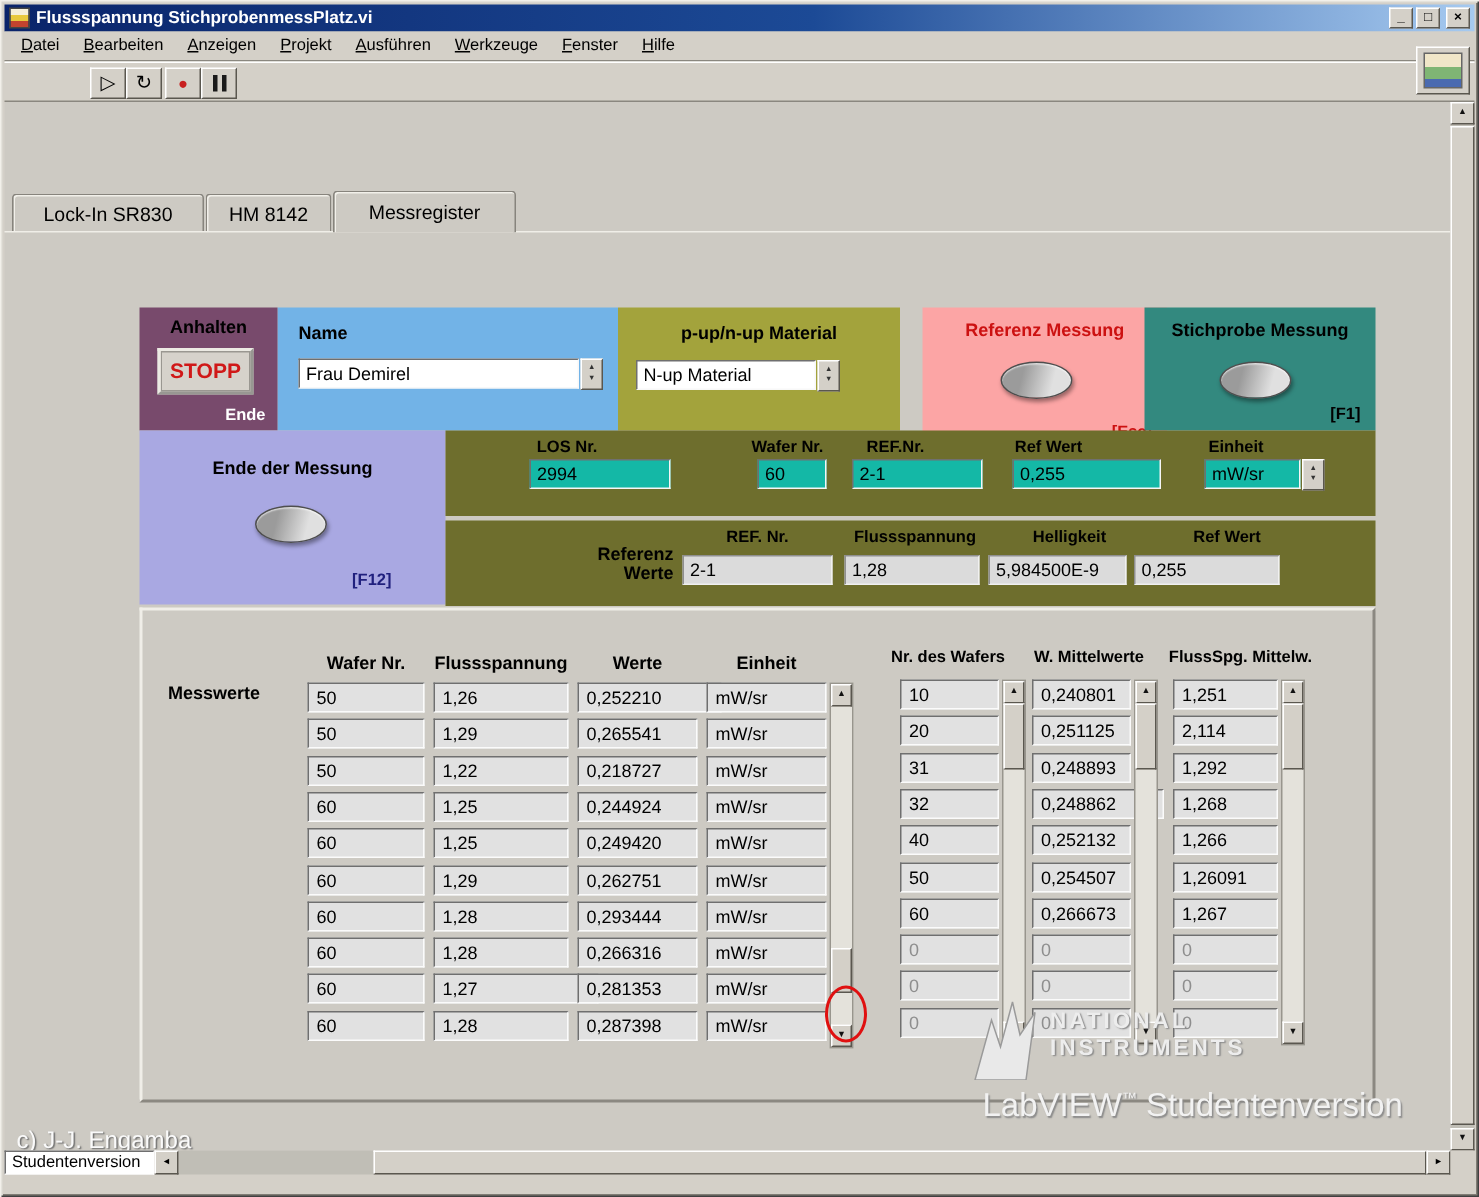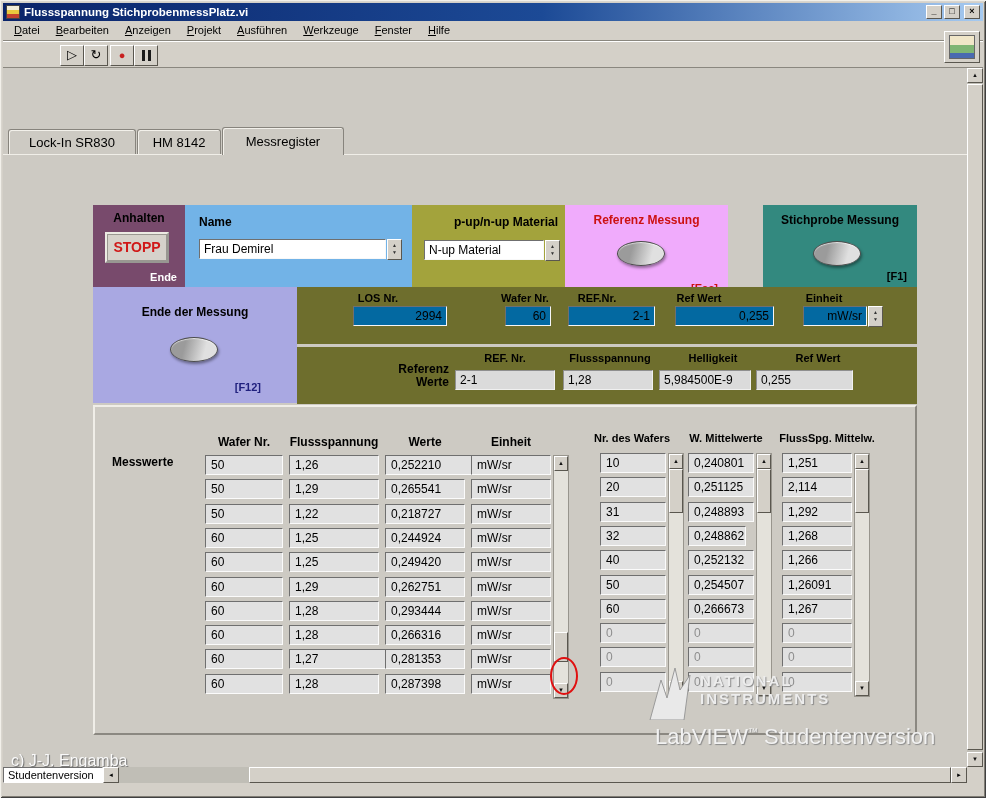--- a/index.html
+++ b/index.html
@@ -58,22 +58,22 @@
     background:#d6d2cb; border:2px outset #eceae3; box-shadow:inset 0 0 0 1px #9a9791;
     color:#d01818; font-weight:bold; font-size:14px; text-align:center; line-height:26px; }
 
   .combo { position:absolute; height:20px; background:#fff; font-size:12px; padding:2px 4px; line-height:15px;
     border:1px solid; border-color:#6f6f6f #f8f8f8 #f8f8f8 #6f6f6f; white-space:nowrap; }
   .spin { position:absolute; width:15px; height:21px; background:#d4d0c8; text-align:center; padding-top:2px;
     border:1px solid; border-color:#fff #5a574f #5a574f #fff; color:#333; }
   .spin div { font-size:5px; line-height:7px; }
 
   .ol-label { position:absolute; top:5px; font-size:11px; font-weight:bold; text-align:center; white-space:nowrap; }
-  .input { position:absolute; height:20px; background:#0369a1; font-size:12px; padding:2px 4px; line-height:15px;
-    border:1px solid; border-color:#707070 #f6f6f6 #f6f6f6 #707070; white-space:nowrap;text-align:right; }
+  .input { position:absolute; height:20px; background:#14b8a6; font-size:12px; padding:2px 4px; line-height:15px;
+    border:1px solid; border-color:#707070 #f6f6f6 #f6f6f6 #707070; white-space:nowrap; }
   .rw-label { position:absolute; left:84px; top:16px; width:68px; font-weight:bold; font-size:12px;
     line-height:13px; text-align:right; }
   .rw-box { position:absolute; top:23px; height:20px; background:#dbdbdb; font-size:12px; padding:2px 4px; line-height:15px;
     border:1px solid; border-color:#8f8f8f #f0f0f0 #f0f0f0 #8f8f8f; white-space:nowrap; }
 
   .mw-panel { position:absolute; left:90px; top:337px; width:824px; height:330px; background:#cdcac3;
     border:2px solid; border-color:#f0eee8 #8b8881 #8b8881 #f0eee8; }
   .mw-label { position:absolute; left:17px; top:48px; font-weight:bold; font-size:12px; }
   .th { position:absolute; top:28px; font-weight:bold; font-size:12px; text-align:center; white-space:nowrap; }
   .th-r { top:25px; font-size:11px; }
@@ -167,21 +167,21 @@
 
   <div class="blk" style="left:409px;top:137px;width:188px;height:82px;background:#a3a33c">
     <div class="blk-title" style="left:0;top:10px;width:188px;text-align:center">p-up/n-up Material</div>
     <div class="combo" style="left:12px;top:35px;width:120px">N-up Material</div>
     <div class="spin" style="left:133px;top:35px">
       <div>▲</div>
       <div>▼</div>
     </div>
   </div>
 
-  <div class="blk" style="left:562px;top:137px;width:163px;height:94px;background:#f0abfc">
+  <div class="blk" style="left:612px;top:137px;width:163px;height:94px;background:#fca5a5">
     <div class="blk-title" style="left:0;top:8px;width:163px;text-align:center;color:#cc1111">Referenz Messung</div>
     <div class="toggle" style="left:52px;top:36px"></div>
     <div class="hotkey" style="right:10px;bottom:5px;color:#cc1111">[Esc]</div>
   </div>
 
   <div class="blk" style="left:760px;top:137px;width:154px;height:82px;background:#33897f">
     <div class="blk-title" style="left:0;top:8px;width:154px;text-align:center">Stichprobe Messung</div>
     <div class="toggle" style="left:50px;top:36px"></div>
     <div class="hotkey" style="right:10px;bottom:5px">[F1]</div>
   </div>
@@ -298,21 +298,21 @@
     <div class="sb" style="left:573px;top:46px;height:244px">
       <div class="sb-btn" style="top:0">▲</div>
       <div class="sb-thumb" style="top:15px;height:44px"></div>
       <div class="sb-btn" style="bottom:0">▼</div>
     </div>
 
     <div class="rows-holder" style="left:593px;top:46px;width:66px;height:246px">
         <div class="cell" style="top: 0px; left: 0px; width: 66px;">0,240801</div>
         <div class="cell" style="top: 24.3px; left: 0px; width: 66px;">0,251125</div>
         <div class="cell" style="top: 48.6px; left: 0px; width: 66px;">0,248893</div>
-        <div class="cell" style="top: 72.9px; left: 0px; width: 58px;">0,248862</div>
+        <div class="cell" style="top: 72.9px; left: 0px; width: 88px;">0,248862</div>
         <div class="cell" style="top: 97.2px; left: 0px; width: 66px;">0,252132</div>
         <div class="cell" style="top: 121.5px; left: 0px; width: 66px;">0,254507</div>
         <div class="cell" style="top: 145.8px; left: 0px; width: 66px;">0,266673</div>
         <div class="cell dim" style="top: 170.1px; left: 0px; width: 66px;">0</div>
         <div class="cell dim" style="top: 194.4px; left: 0px; width: 66px;">0</div>
         <div class="cell dim" style="top: 218.7px; left: 0px; width: 66px;">0</div>
       </div>
     <div class="sb" style="left:661px;top:46px;height:244px">
       <div class="sb-btn" style="top:0">▲</div>
       <div class="sb-thumb" style="top:15px;height:44px"></div>

